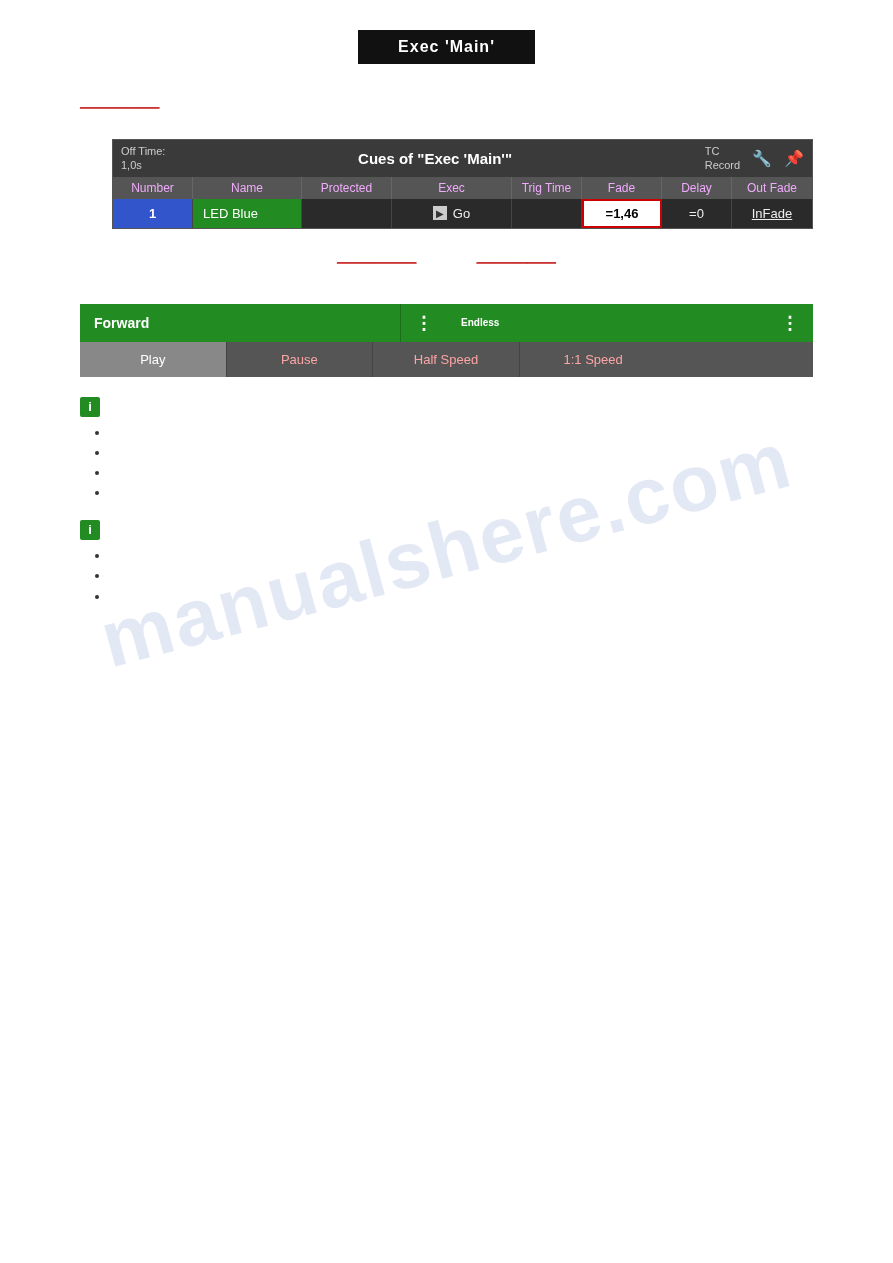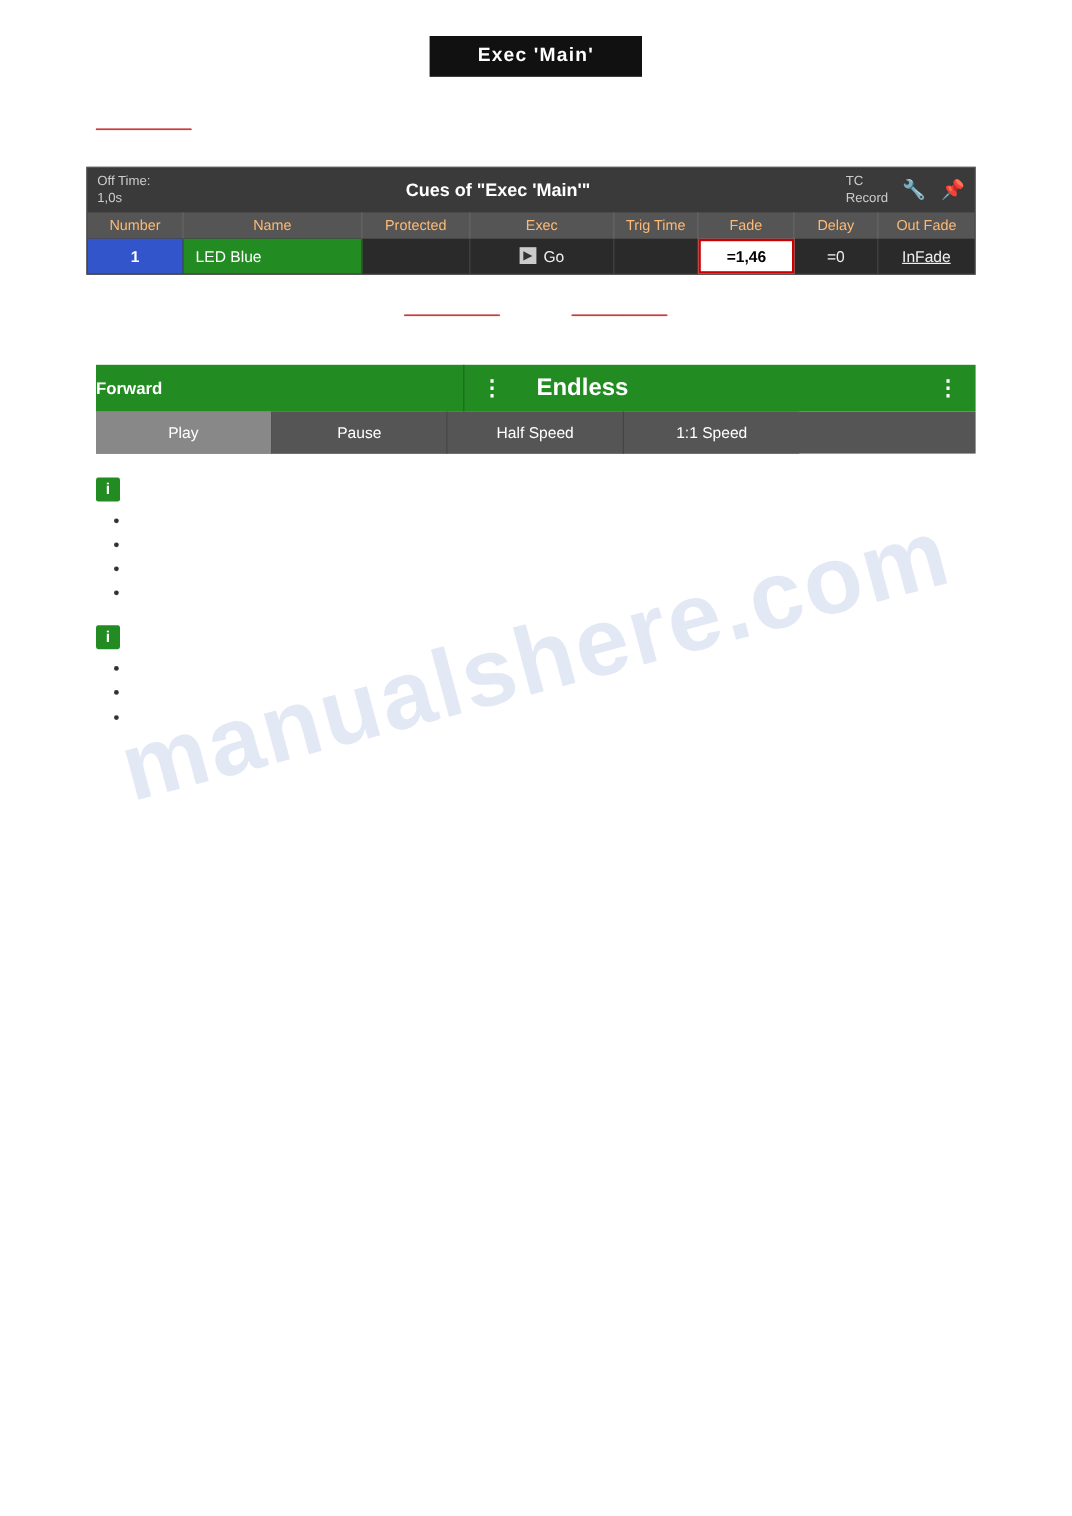--- a/index.html
+++ b/index.html
@@ -58,21 +58,21 @@
     .link-underline {
       display: inline-block;
       color: #cc3333;
       text-decoration: underline;
       font-size: 13px;
       cursor: pointer;
     }
 
     
     .cues-section {
-      margin: 20px 80px 0 72px;
+      margin: 20px 80px 0 112px;
       border-radius: 32px;
     }
 
     .cues-outer {
       border: 1px solid #555;
       background: #3a3a3a;
     }
 
     
     .cues-header {
@@ -110,21 +110,21 @@
       font-size: 16px;
       cursor: pointer;
       color: #ccc;
     }
 
     
     .cues-col-header {
       display: grid;
       grid-template-columns: 80px 1fr 90px 120px 70px 80px 70px 80px;
       background: #555;
-      color: #fdba74;
+      color: #f0abfc;
       font-size: 12px;
     }
     .cues-col-header > div {
       padding: 4px 6px;
       text-align: center;
       border-right: 1px solid #666;
     }
     .cues-col-header > div:last-child { border-right: none; }
 
     
@@ -188,21 +188,21 @@
     }
 
     .playback-top {
       display: flex;
       background: #228b22;
     }
     .playback-top-left {
       flex: 1;
       display: flex;
       align-items: center;
-      padding: 8px 0;
+      padding: 8px 14px;
       color: #fff;
       font-size: 14px;
       font-weight: bold;
     }
     .playback-top-divider {
       width: 1px;
       background: #1a6e1a;
     }
     .playback-top-menu {
       padding: 8px 14px;
@@ -212,41 +212,41 @@
       align-items: center;
       font-size: 18px;
       font-weight: bold;
     }
     .playback-top-right {
       flex: 1;
       display: flex;
       align-items: center;
       padding: 8px 14px;
       color: #fff;
-      font-size: 20px;
+      font-size: 10px;
       font-weight: bold;
     }
     .playback-top-right-menu {
       margin-left: auto;
       padding: 8px 14px;
       color: #fff;
       cursor: pointer;
       font-size: 18px;
       font-weight: bold;
     }
 
     .playback-buttons {
       display: grid;
       grid-template-columns: repeat(5, 1fr);
       background: #555;
     }
     .playback-btn {
       padding: 10px 0;
       text-align: center;
-      color: #ffffff;
+      color: #fca5a5;
       font-size: 13px;
       cursor: pointer;
       border-right: 1px solid #444;
     }
     .playback-btn:last-child { border-right: none; }
     .playback-btn.active {
       background: #888;
       color: #ffffff;
     }
     .playback-btn.normal {

